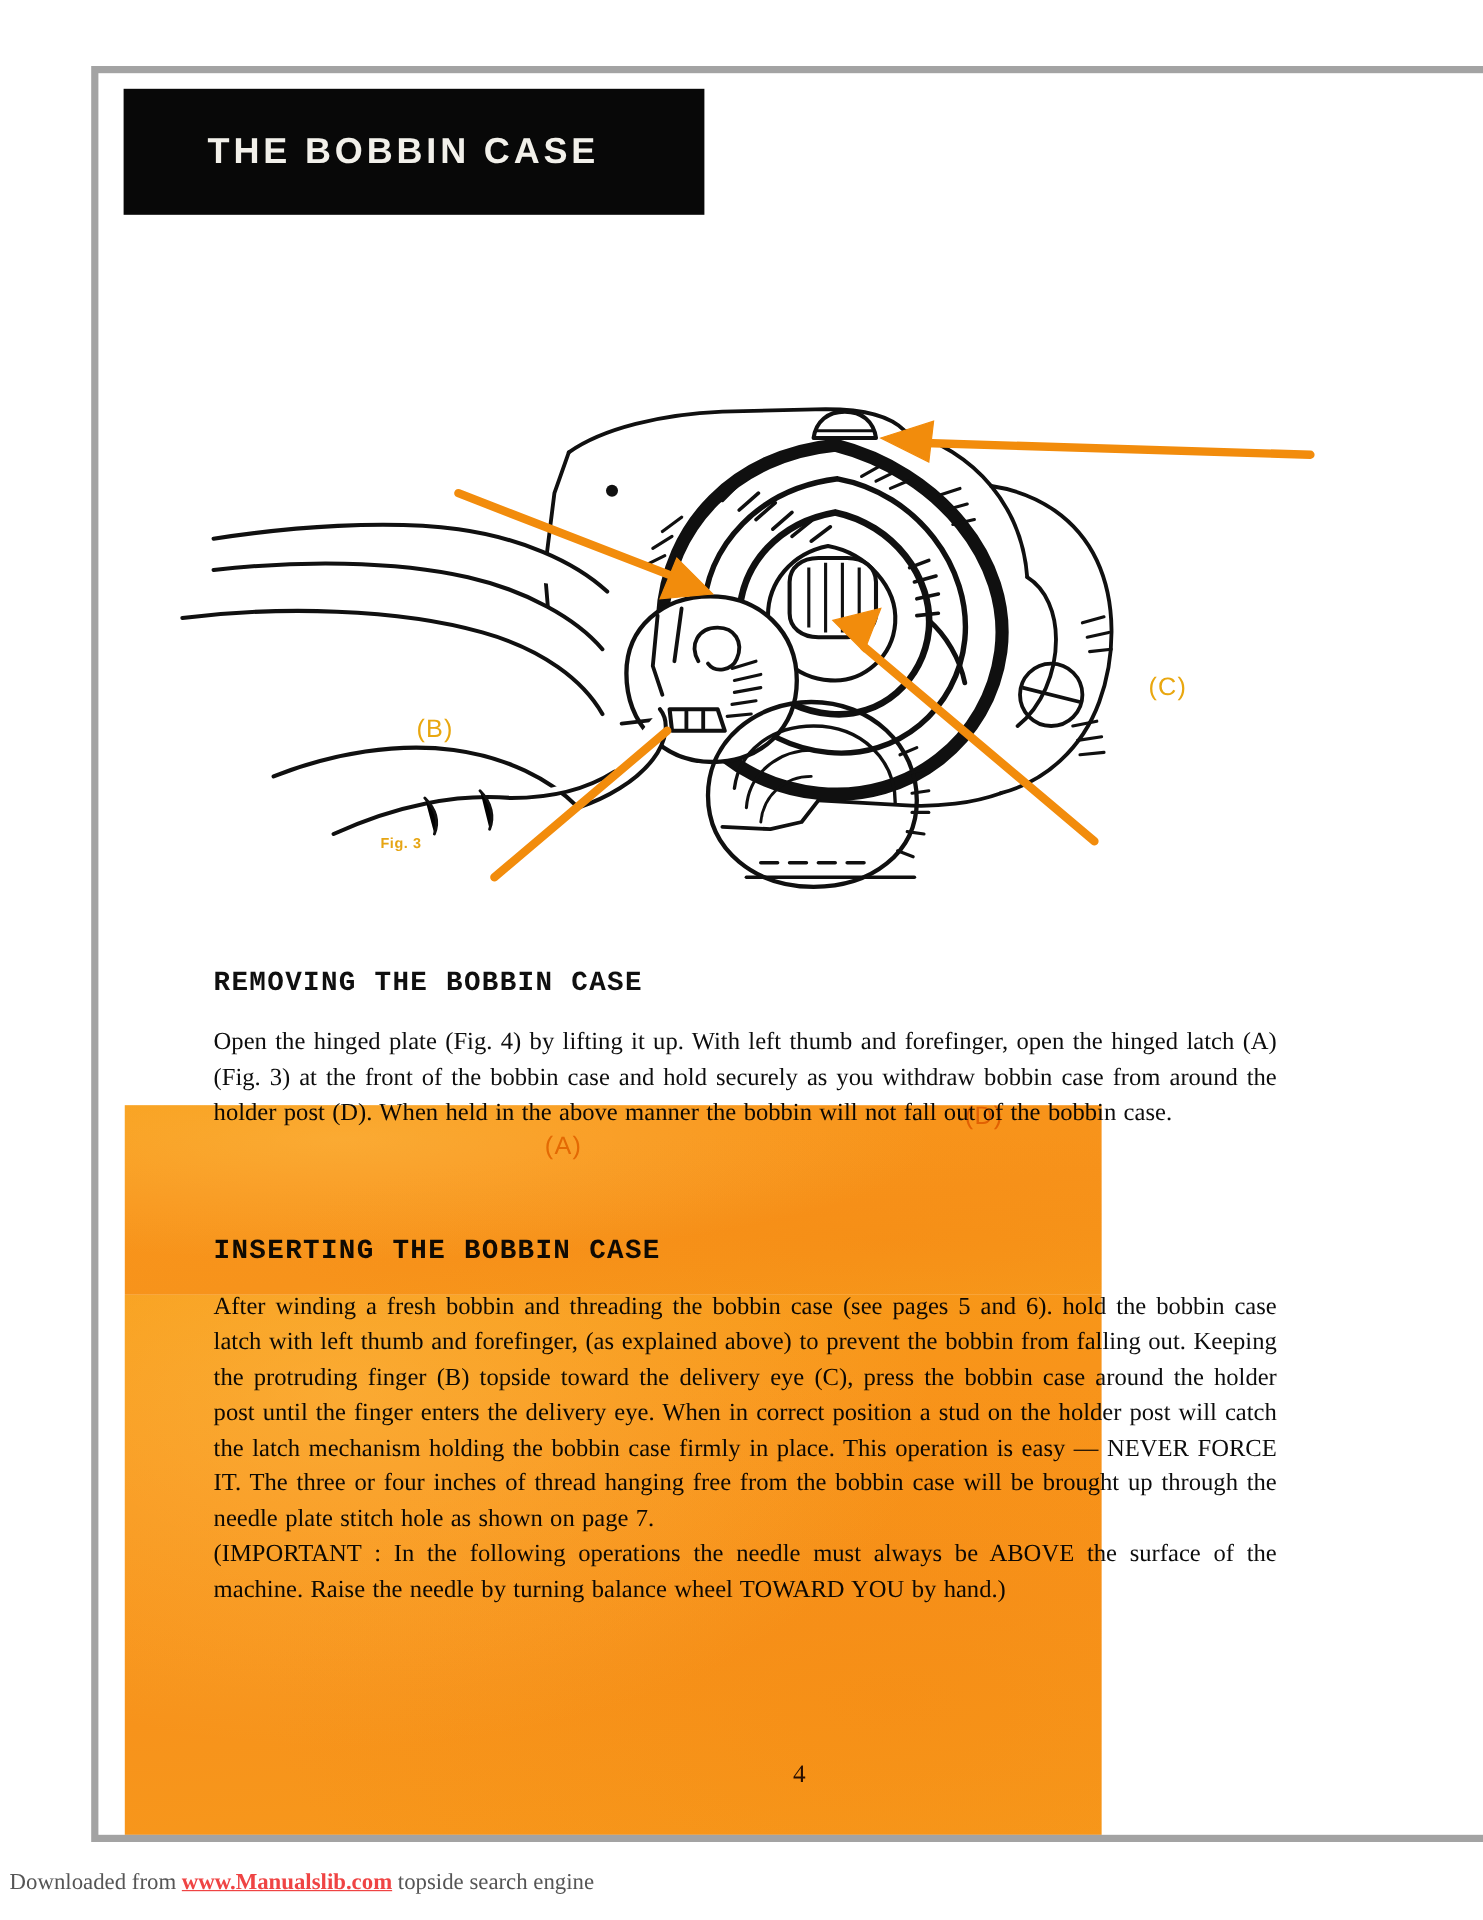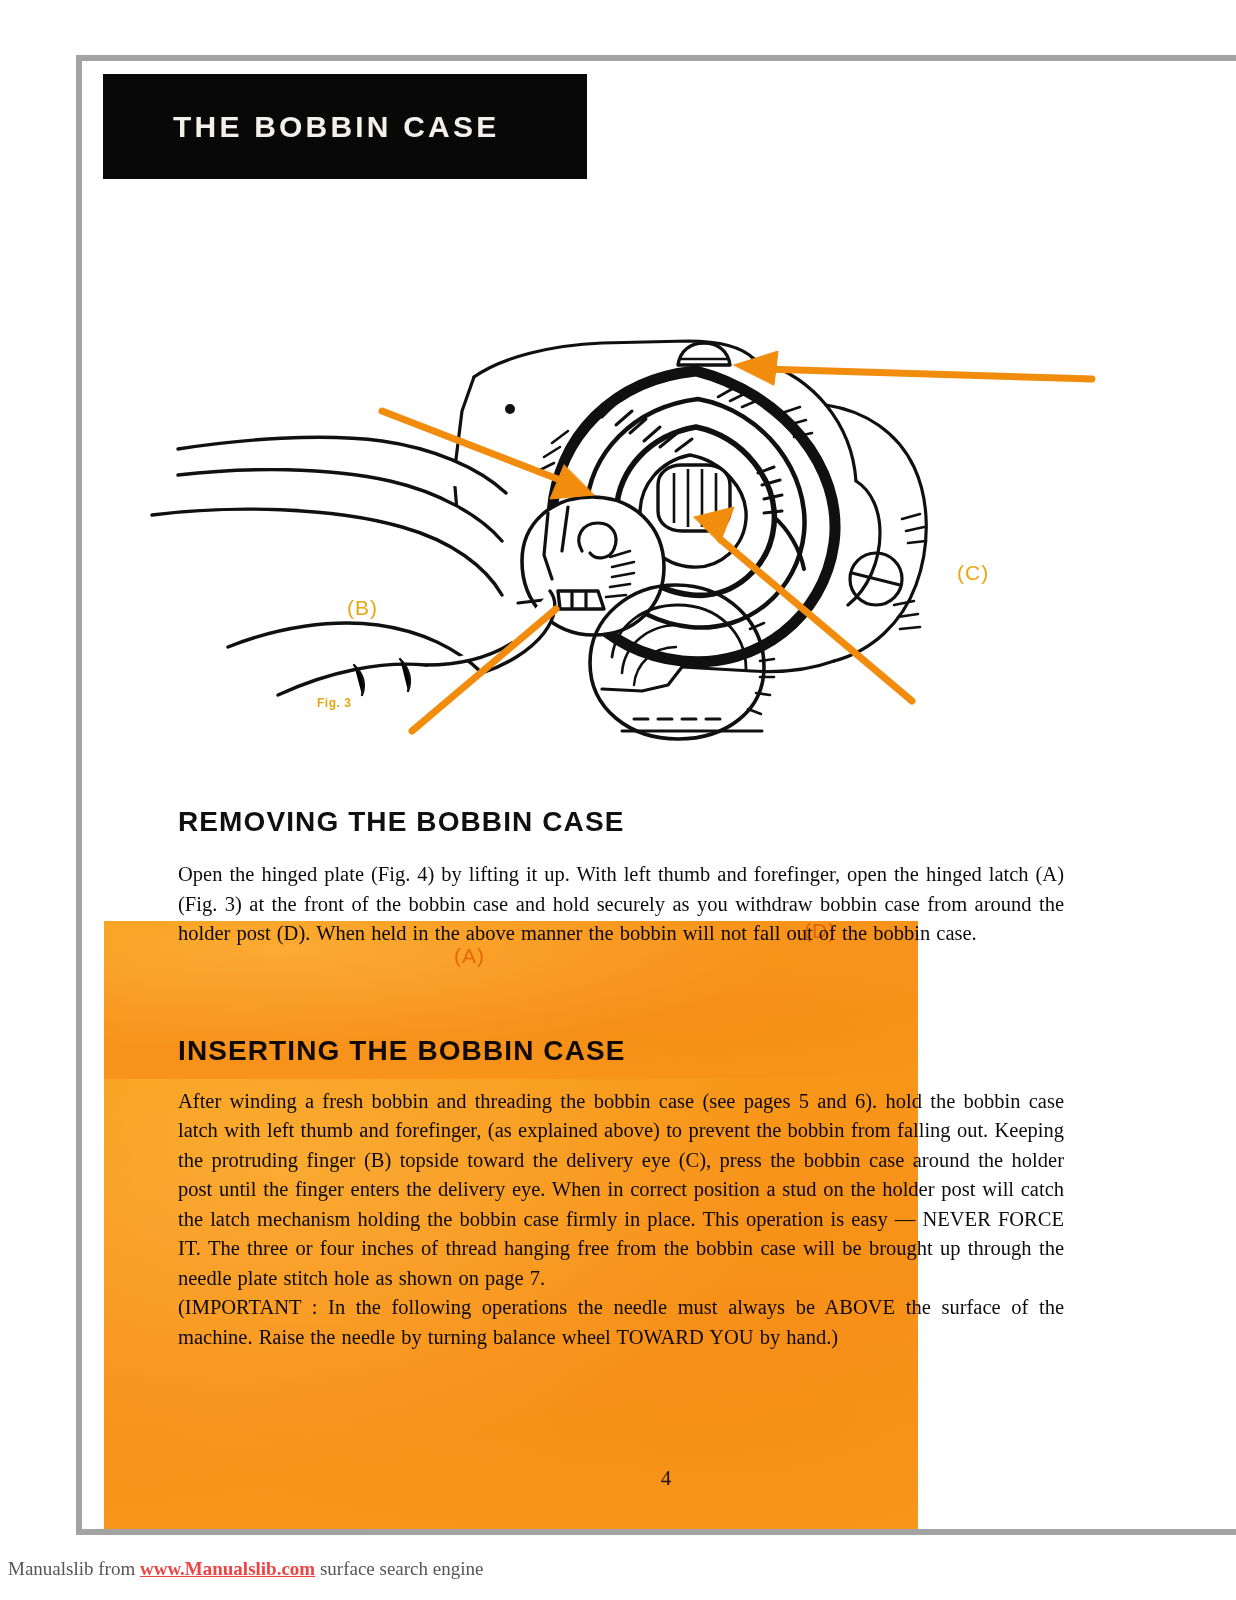--- a/index.html
+++ b/index.html
@@ -88,23 +88,23 @@
   #label-a { left: 372px; top: 683px; }
 
   
   #text-column {
     position: absolute;
     left: 96px;
     top: 745px;
     width: 886px;
   }
   .section-heading {
-    font-family: Liberation Sans, sans-serif;
+    font-family: Liberation Mono, monospace;
     font-weight: bold;
-    font-size: 28px;
+    font-size: 23px;
     letter-spacing: 1.1px;
     color: #101010;
     margin: 0;
   }
   #heading-removing { margin-bottom: 22px; }
   #heading-inserting { margin-top: 86px; margin-bottom: 20px; }
 
   .body-para {
     font-family: "Liberation Serif", serif;
     font-size: 20.5px;
@@ -363,13 +363,13 @@
 
   <div id="page-number">4</div>
 
   <div id="orange-overlay">
     <div class="blk" id="ov-top"></div>
     <div class="blk" id="ov-bot"></div>
   </div>
 
 </div>
 
-<div id="footer"><span>Manualslib from </span><span class="link">www.Manualslib.com</span><span class="tail"> surface search engine</span></div>
+<div id="footer"><span>Downloaded from </span><span class="link">www.Manualslib.com</span><span class="tail"> topside search engine</span></div>
 
 </body></html>

